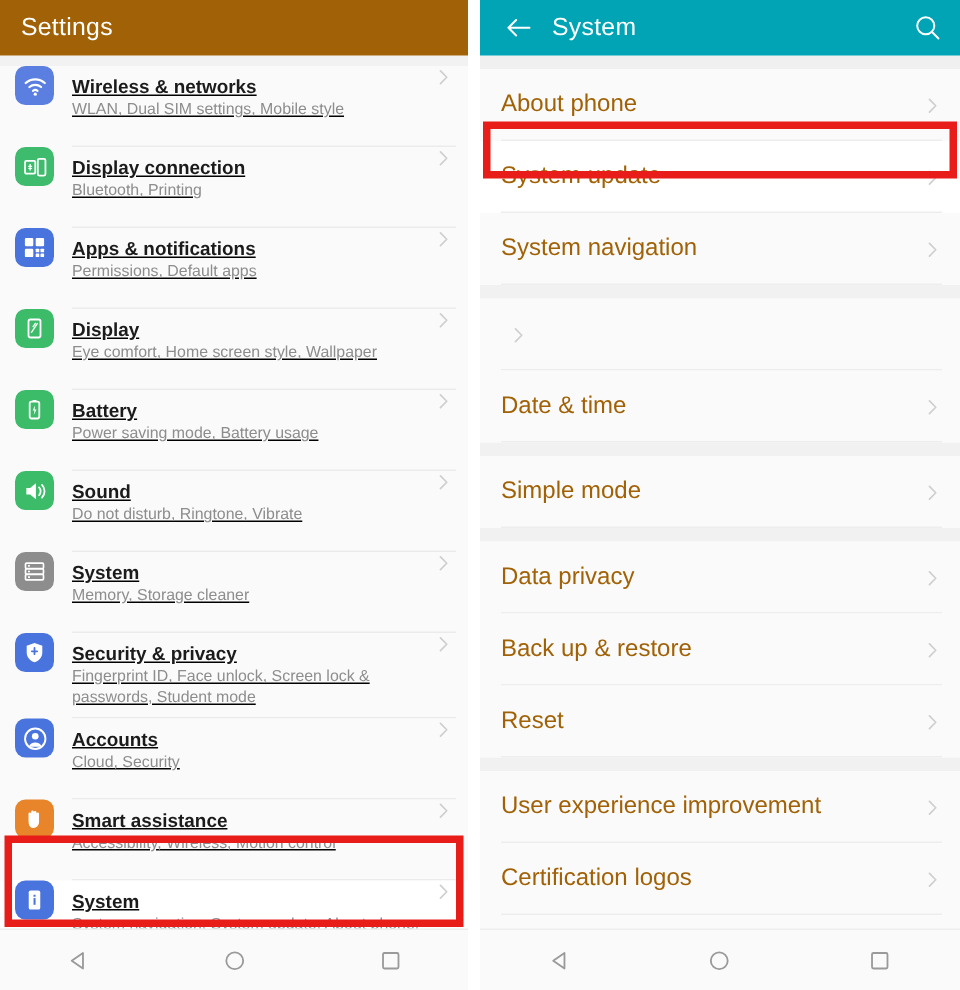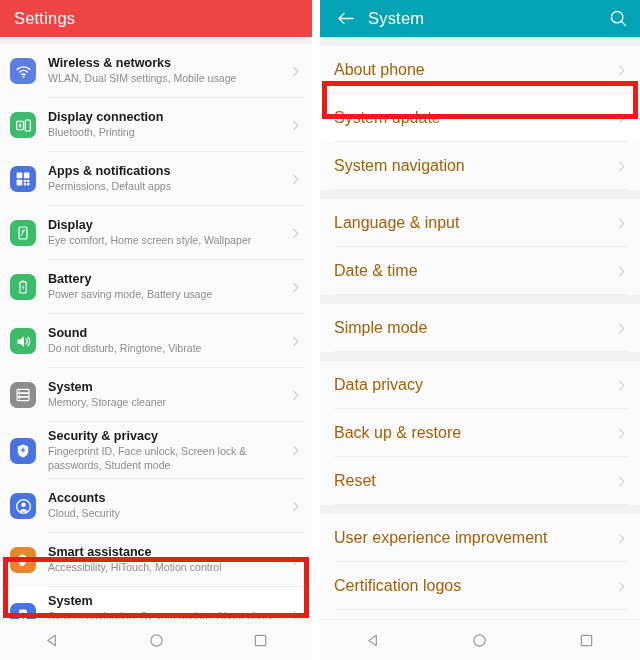--- a/index.html
+++ b/index.html
@@ -58,25 +58,26 @@
   .under-bar2 { height: 9px; background: #f0f0f0; }
 
   
   .list-left {
     background: #fafafa;
     height: 582px;
     position: relative;
   }
   .row-l {
     display: flex;
-    align-items: center;
+    align-items: flex-start;
     padding: 0 10px 0 10px;
     background: #fafafa;
     position: relative;
     min-height: 54px;
+    text-decoration: underline;
   }
   .row-l .divider {
     position: absolute;
     left: 48px; right: 8px; bottom: 0;
     height: 1px; background: #ebebeb;
   }
   .row-l:last-child .divider { display: none; }
   .icon-box {
     width: 26px; height: 26px;
     border-radius: 7px;
@@ -150,38 +151,38 @@
   .hl-right { left: 2px; top: 81px; width: 316px; height: 38px; }
   .row-highlighted { background: #ffffff !important; }
 </style>
 </head>
 <body>
 
 <div class="screens">
 
   <div class="phone left">
 
-    <div class="appbar left-bar" style="background: #ef4444;">
+    <div class="appbar left-bar" style="background: #a16207;">
       <span class="title">Settings</span>
     </div>
     <div class="under-bar"></div>
 
     <div class="list-left" id="left-list">
         <div class="row-l">
           <div class="icon-box" style="background: rgb(91, 127, 224);">
             <svg width="17" height="17" viewBox="0 0 20 20">
               <path d="M2.5 7.5 A11 11 0 0 1 17.5 7.5" fill="none" stroke="#ffffff" stroke-width="1.7" stroke-linecap="round"></path>
               <path d="M5.4 10.6 A7 7 0 0 1 14.6 10.6" fill="none" stroke="#ffffff" stroke-width="1.7" stroke-linecap="round"></path>
               <path d="M8.2 13.6 A3 3 0 0 1 11.8 13.6" fill="none" stroke="#ffffff" stroke-width="1.7" stroke-linecap="round"></path>
               <circle cx="10" cy="16.2" r="1.25" fill="#ffffff"></circle>
             </svg>
           </div>
           <div class="row-text">
             <div class="row-title">Wireless &amp; networks</div>
-            <div class="row-sub">WLAN, Dual SIM settings, Mobile usage</div>
+            <div class="row-sub">WLAN, Dual SIM settings, Mobile style</div>
           </div>
           <div class="chev">
             <svg width="13" height="13" viewBox="0 0 14 14">
               <polyline points="5,2.5 9.5,7 5,11.5" fill="none" stroke="#cfcfcf" stroke-width="1.25" stroke-linecap="round" stroke-linejoin="round"></polyline>
             </svg>
           </div>
           <div class="divider"></div>
         </div>
         <div class="row-l">
           <div class="icon-box" style="background: rgb(63, 187, 109);">
@@ -342,21 +343,21 @@
           <div class="divider"></div>
         </div>
         <div class="row-l">
           <div class="icon-box" style="background: rgb(232, 133, 42);">
             <svg width="16" height="16" viewBox="0 0 20 20">
               <path d="M5 11 V5.6 a1.1 1.1 0 0 1 2.2 0 V4 a1.1 1.1 0 0 1 2.2 0 v.4 a1.1 1.1 0 0 1 2.2 0 V5.6 a1.1 1.1 0 0 1 2.2 0 V12 c0 3.2-2.1 5.4-4.9 5.4 C6.2 17.4 5 15 5 11 Z" fill="#ffffff"></path>
             </svg>
           </div>
           <div class="row-text">
             <div class="row-title">Smart assistance</div>
-            <div class="row-sub">Accessibility, HiTouch, Motion control</div>
+            <div class="row-sub">Accessibility, Wireless, Motion control</div>
           </div>
           <div class="chev">
             <svg width="13" height="13" viewBox="0 0 14 14">
               <polyline points="5,2.5 9.5,7 5,11.5" fill="none" stroke="#cfcfcf" stroke-width="1.25" stroke-linecap="round" stroke-linejoin="round"></polyline>
             </svg>
           </div>
           <div class="divider"></div>
         </div>
         <div class="row-l row-highlighted">
           <div class="icon-box" style="background: rgb(74, 116, 221);">
@@ -442,21 +443,20 @@
           <div class="r-label">System navigation</div>
           <div class="chev">
             <svg width="13" height="13" viewBox="0 0 14 14">
               <polyline points="5,2.5 9.5,7 5,11.5" fill="none" stroke="#cfcfcf" stroke-width="1.25" stroke-linecap="round" stroke-linejoin="round"></polyline>
             </svg>
           </div>
           <div class="divider"></div>
         </div>
         <div class="sect-gap"></div>
         <div class="row-r">
-          <div class="r-label">Language &amp; input</div>
           <div class="chev">
             <svg width="13" height="13" viewBox="0 0 14 14">
               <polyline points="5,2.5 9.5,7 5,11.5" fill="none" stroke="#cfcfcf" stroke-width="1.25" stroke-linecap="round" stroke-linejoin="round"></polyline>
             </svg>
           </div>
           <div class="divider"></div>
         </div>
         <div class="row-r">
           <div class="r-label">Date &amp; time</div>
           <div class="chev">

